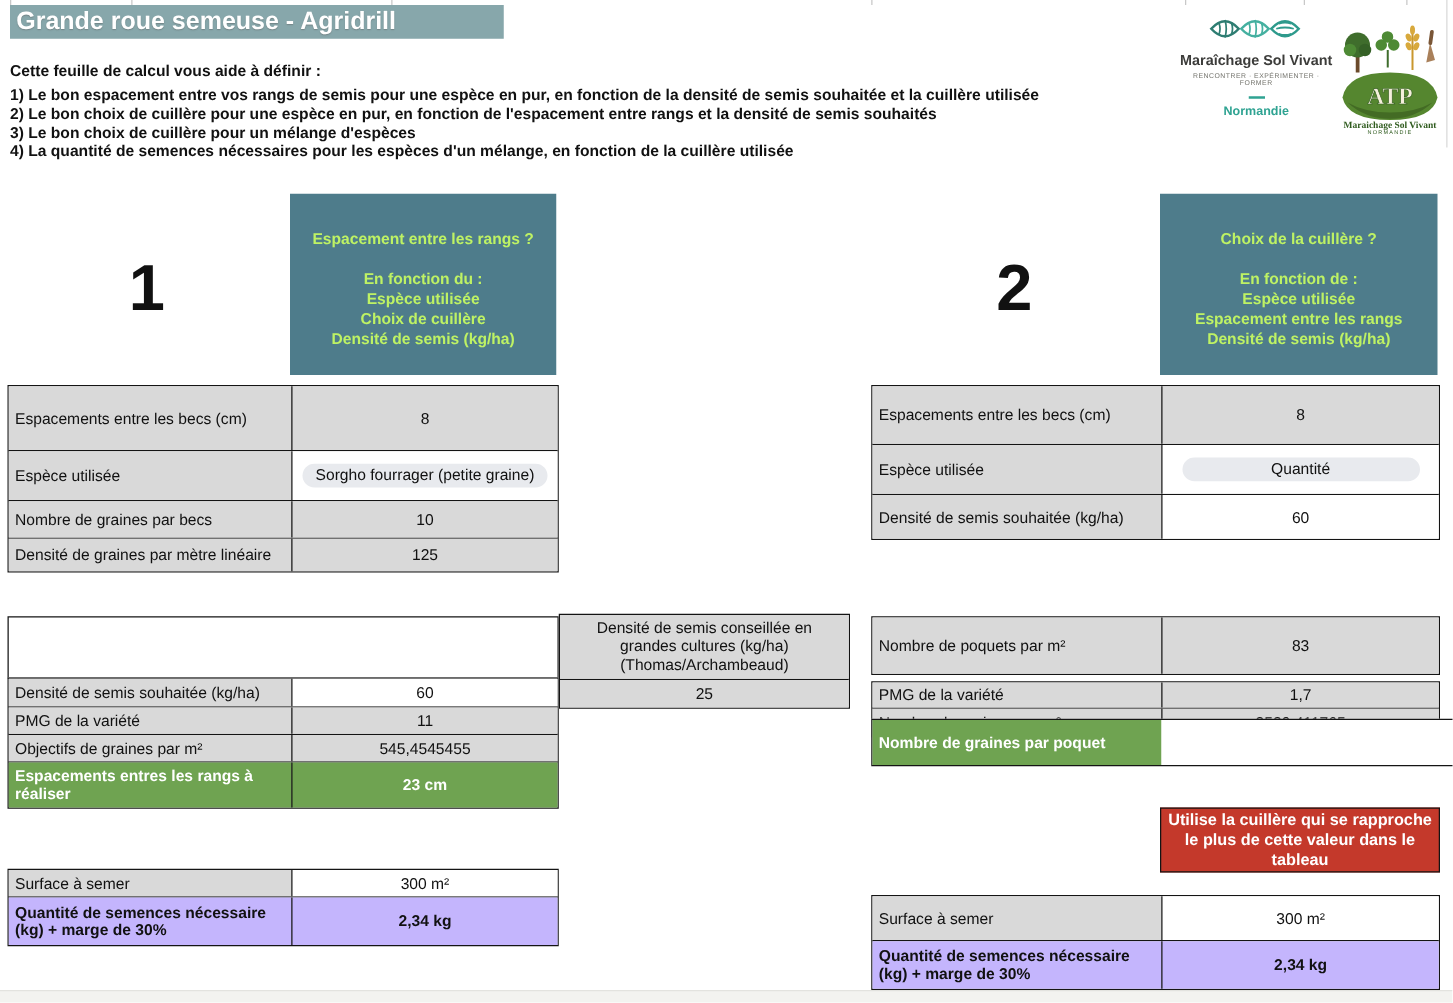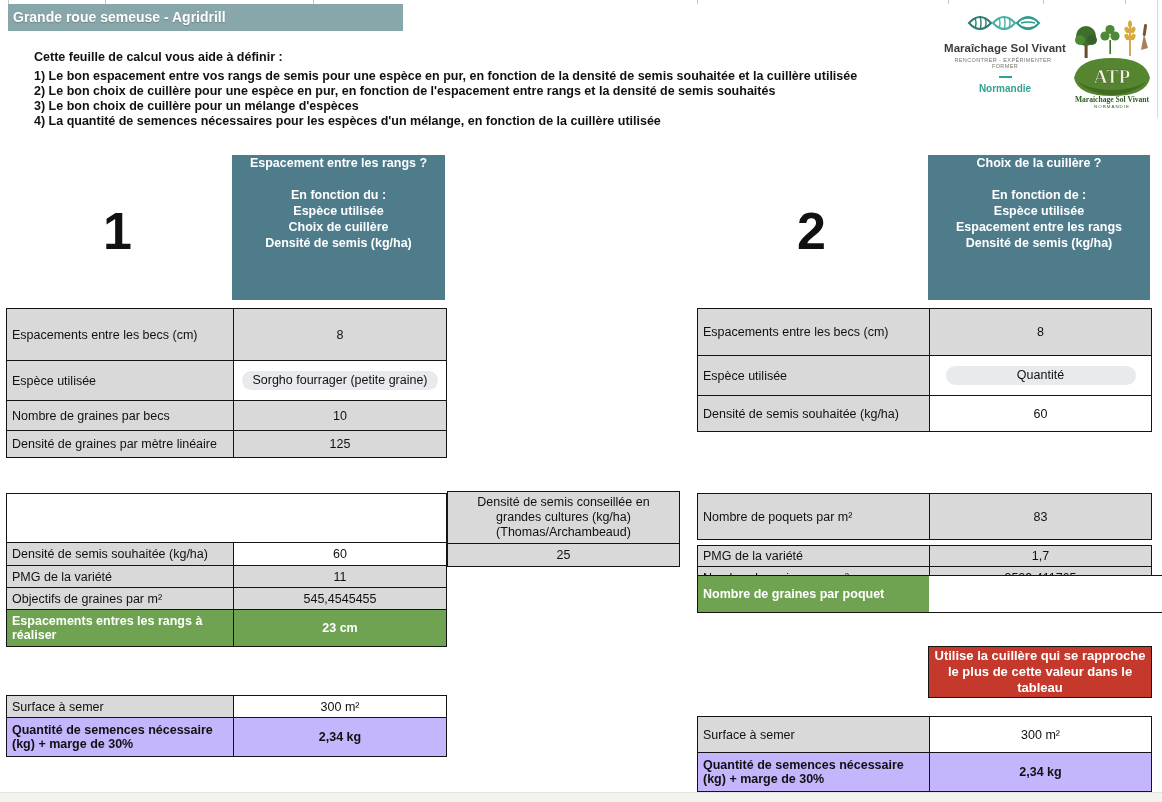--- a/index.html
+++ b/index.html
@@ -5,34 +5,34 @@
   html,body{margin:0;padding:0;}
   body{
     width:1162px;height:802px;position:relative;overflow:hidden;
     background:#ffffff;font-family:"Liberation Sans",sans-serif;color:#111;
   }
   .tick{position:absolute;top:0;width:1px;height:4px;background:#c8c8c8;}
   .vline{position:absolute;width:1px;background:#d9d9d9;}
   
   .titlebar{
     position:absolute;left:8px;top:4px;width:395px;height:27px;
-    background:#87A7AB;color:#fff;font-size:14px;font-weight:bold;
+    background:#87A7AB;color:#fff;font-size:20px;font-weight:bold;
     line-height:27px;padding-left:5px;box-sizing:border-box;
     text-shadow:0 1px 1px rgba(90,90,90,.45);
   }
   
-  .intro{position:absolute;left:8px;top:50px;width:920px;font-size:12.5px;font-weight:bold;line-height:15px;margin-left:26px;}
+  .intro{position:absolute;left:8px;top:50px;width:920px;font-size:12.5px;font-weight:bold;line-height:15px;}
   .intro .hd{margin-bottom:4px;}
   
   .bignum{position:absolute;font-size:52px;font-weight:bold;line-height:1;}
   
   .thead{
-    position:absolute;background:#4E7C8B;color:#ffffff;font-weight:bold;
+    position:absolute;background:#4E7C8B;color:#bef264;font-weight:bold;
     font-size:12.5px;line-height:16px;text-align:center;
-    box-sizing:border-box;
+    padding-top:28px;box-sizing:border-box;
   }
   .thead .sp{height:16px;}
   
   .tbl{position:absolute;border:1px solid #141414;box-sizing:border-box;background:#fff;}
   .row{display:flex;border-bottom:1px solid #141414;box-sizing:border-box;}
   .row:last-child{border-bottom:none;}
   .cell{box-sizing:border-box;display:flex;align-items:center;font-size:12.5px;}
   .lbl{padding:2px 4px 2px 5px;line-height:14px;}
   .val{justify-content:center;text-align:center;border-left:1px solid #141414;line-height:14px;}
   .s1 .lbl{width:226px;} .s1 .val{width:213px;}

